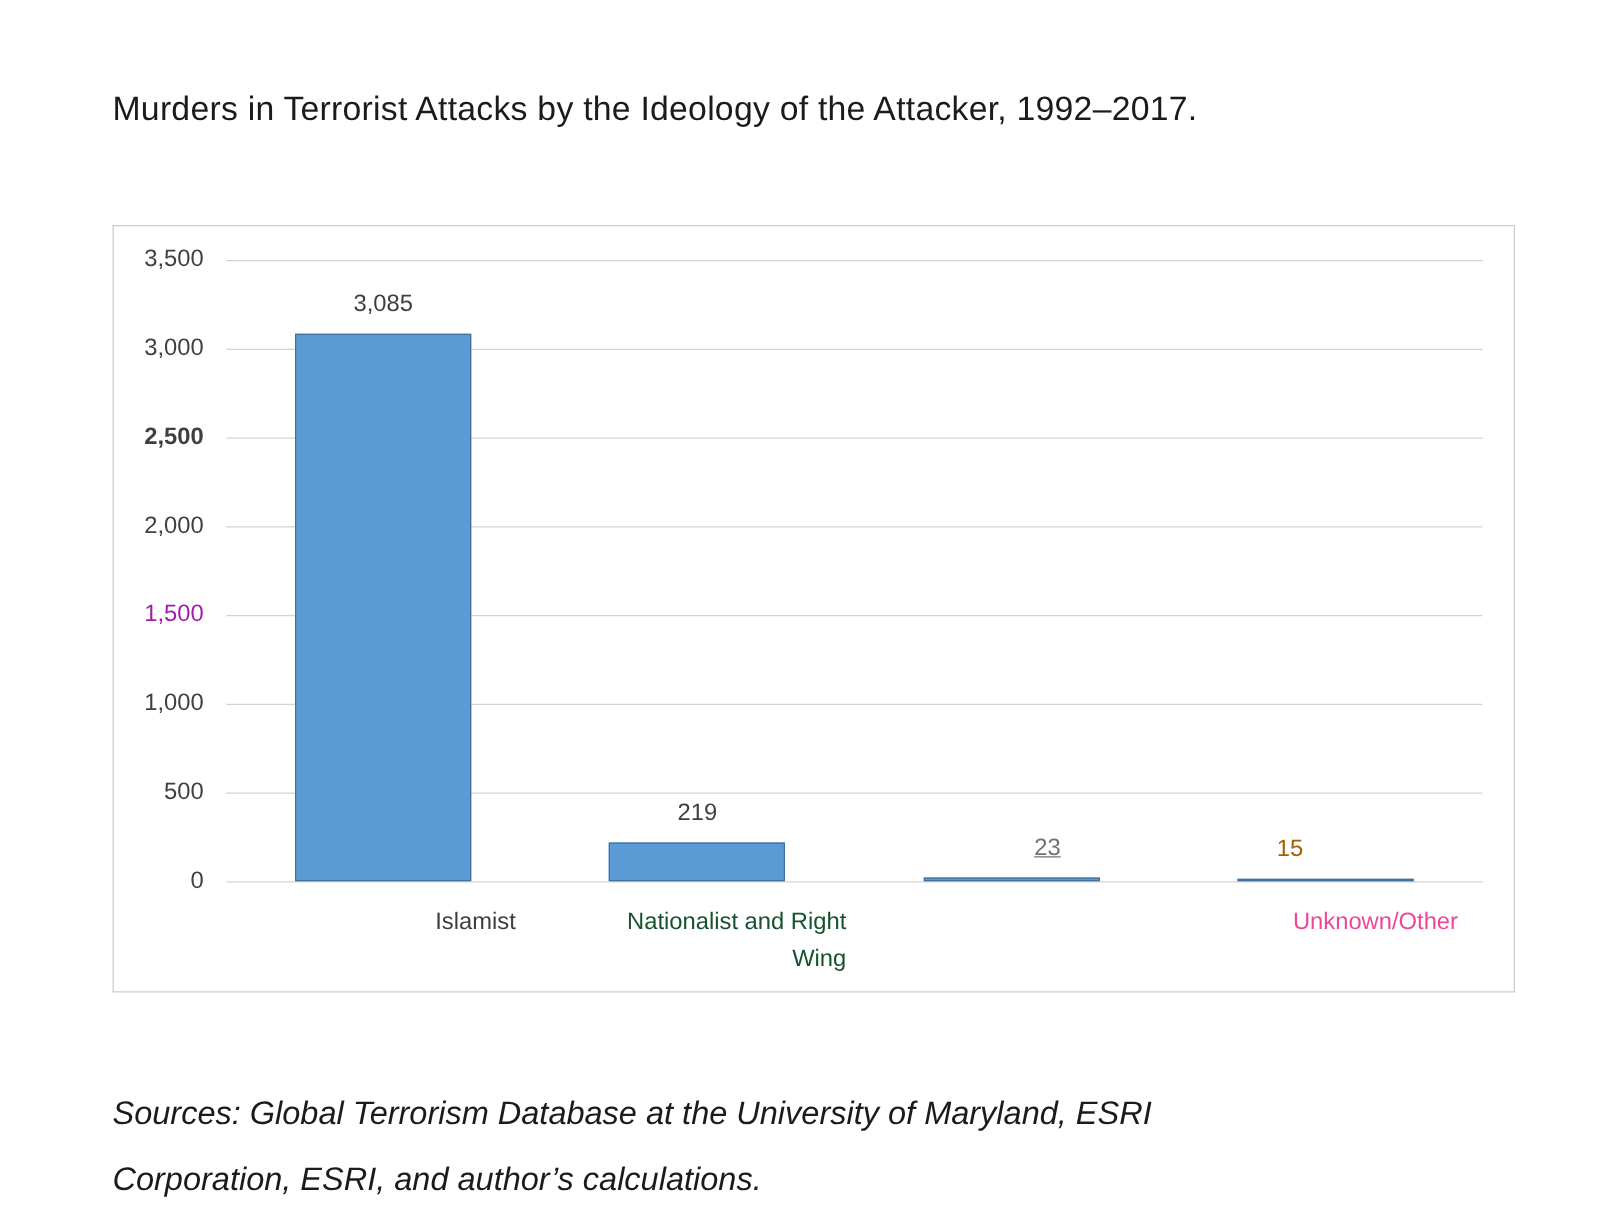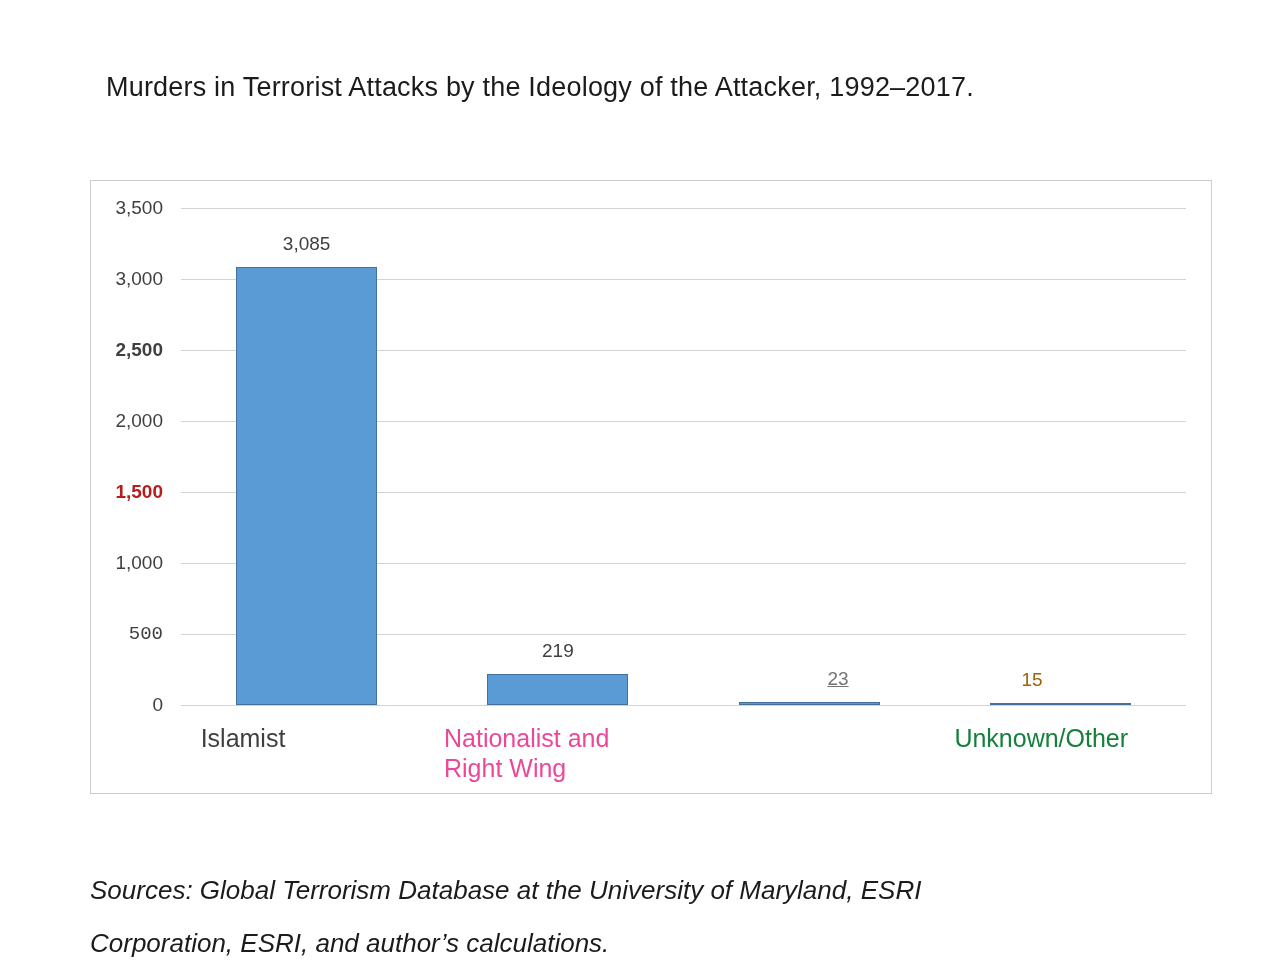--- a/index.html
+++ b/index.html
@@ -15,21 +15,20 @@
     overflow: hidden;
   }
   .title {
     position: absolute;
     left: 90px; top: 72px;
     font-size: 27px;
     font-weight: 400;
     color: #1b1b1b;
     letter-spacing: 0.2px;
     white-space: nowrap;
-    margin-left: 16px;
   }
   .chart-frame {
     position: absolute;
     left: 90px; top: 180px;
     width: 1122px; height: 614px;
     border: 1px solid #c9cdd2;
     background: #ffffff;
   }
   .plot {
     position: absolute;
@@ -59,22 +58,22 @@
     width: 150px; height: 22px;
     line-height: 22px;
     text-align: center;
     font-size: 19px;
     color: #3f3f3f;
   }
   .catlabel {
     position: absolute;
     top: 542px;
     width: 212px;
-    text-align: left;
-    font-size: 25px;
+    text-align: right;
+    font-size: 19px;
     line-height: 30px;
     color: #3f3f3f;
   }
   .sources {
     position: absolute;
     left: 90px; top: 864px;
     font-size: 26px;
     font-style: italic;
     color: #1b1b1b;
     line-height: 53px;
@@ -97,34 +96,34 @@
         <div class="gridline" style="top: 213px; background: rgb(211, 211, 211);"></div>
         <div class="gridline" style="top: 142px; background: rgb(211, 211, 211);"></div>
         <div class="gridline" style="top: 71px; background: rgb(211, 211, 211);"></div>
         <div class="gridline" style="top: 0px; background: rgb(211, 211, 211);"></div>
         <div class="bar" style="left: 55.125px; width: 141px; top: 58.93px; height: 438.07px; background: rgb(91, 155, 213); border-color: rgb(65, 113, 156);"></div>
         <div class="bar" style="left: 306.375px; width: 141px; top: 465.902px; height: 31.098px; background: rgb(91, 155, 213); border-color: rgb(65, 113, 156);"></div>
         <div class="bar" style="left: 557.625px; width: 141px; top: 493.734px; height: 3.266px; background: rgb(91, 155, 213); border-color: rgb(65, 113, 156);"></div>
         <div class="bar" style="left: 808.875px; width: 141px; top: 494.87px; height: 2.13px; background: rgb(91, 155, 213); border-color: rgb(65, 113, 156);"></div>
       </div>
   <div class="ytick" style="top: 513px; color: rgb(63, 63, 63);">0</div>
-      <div class="ytick" style="top: 442px; color: rgb(63, 63, 63); font-family: Liberation Mono, monospace;">500</div>
+      <div class="ytick" style="top: 442px; color: rgb(63, 63, 63);">500</div>
       <div class="ytick" style="top: 371px; color: rgb(63, 63, 63);">1,000</div>
-      <div class="ytick" style="top: 300px; color: #b91c1c; font-weight: bold;">1,500</div>
+      <div class="ytick" style="top: 300px; color: #a21caf;">1,500</div>
       <div class="ytick" style="top: 229px; color: rgb(63, 63, 63);">2,000</div>
       <div class="ytick" style="top: 158px; color: rgb(63, 63, 63); font-weight: bold;">2,500</div>
       <div class="ytick" style="top: 87px; color: rgb(63, 63, 63);">3,000</div>
       <div class="ytick" style="top: 16px; color: rgb(63, 63, 63);">3,500</div>
       <div class="datalabel" style="left: 140.625px; top: 51.93px; color: rgb(63, 63, 63);">3,085</div>
       <div class="catlabel" style="left: 109.625px; color: rgb(63, 63, 63);">Islamist</div>
       <div class="datalabel" style="left: 391.875px; top: 458.902px; color: rgb(63, 63, 63);">219</div>
-      <div class="catlabel" style="left: 353px; color: #ec4899;">Nationalist and Right Wing</div>
+      <div class="catlabel" style="left: 374px; color: #14532d;">Nationalist and Right Wing</div>
       <div class="datalabel" style="left: 672px; top: 486.734px; color: #737373; text-decoration: underline;">23</div>
       <div class="datalabel" style="left: 866px; top: 487.87px; color: #a16207;">15</div>
-      <div class="catlabel" style="left: 863.375px; color: #15803d;">Unknown/Other</div>
+      <div class="catlabel" style="left: 863.375px; color: #ec4899;">Unknown/Other</div>
     </div>
 
   <p class="sources">
     <span>Sources: Global Terrorism Database at the University of Maryland, ESRI</span><br>
     <span>Corporation, ESRI, and author’s calculations.</span>
   </p>
 
 </div>
 
 </body></html>

